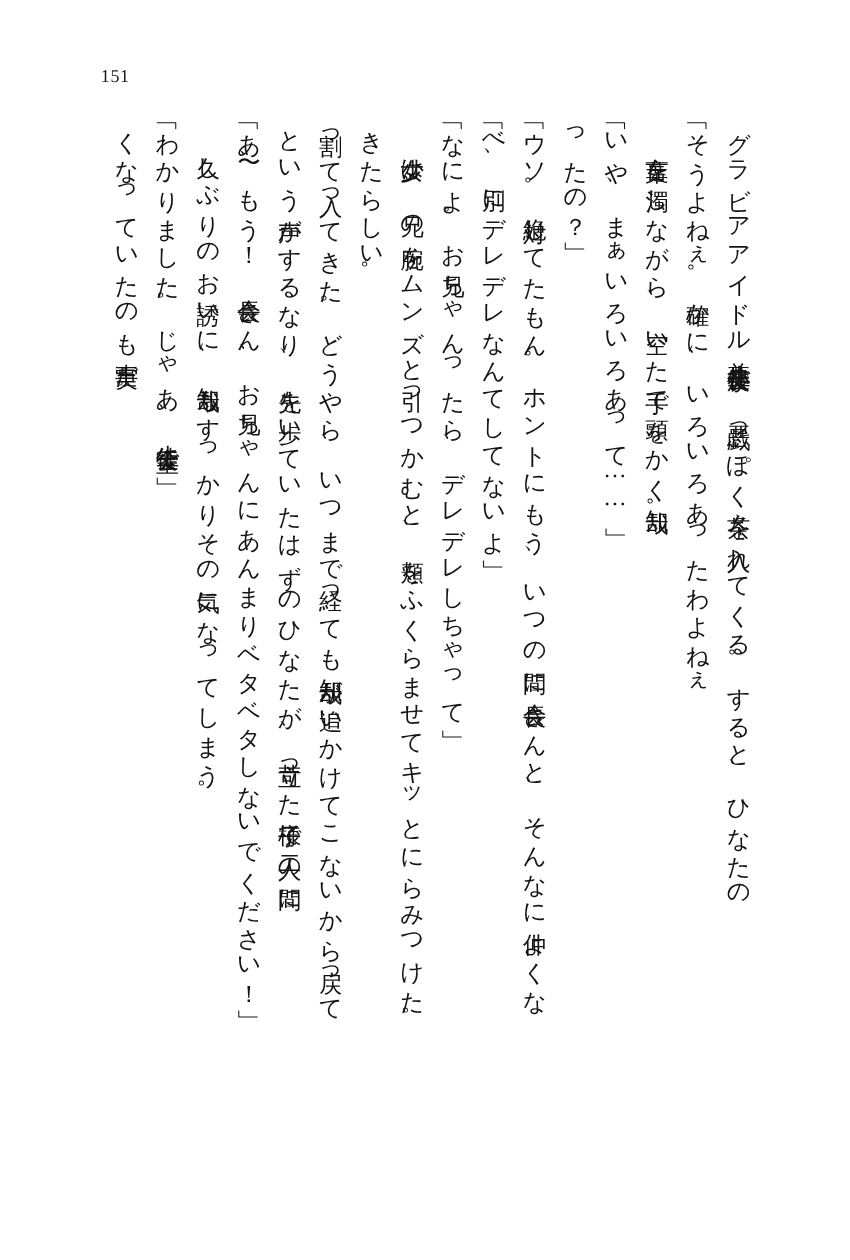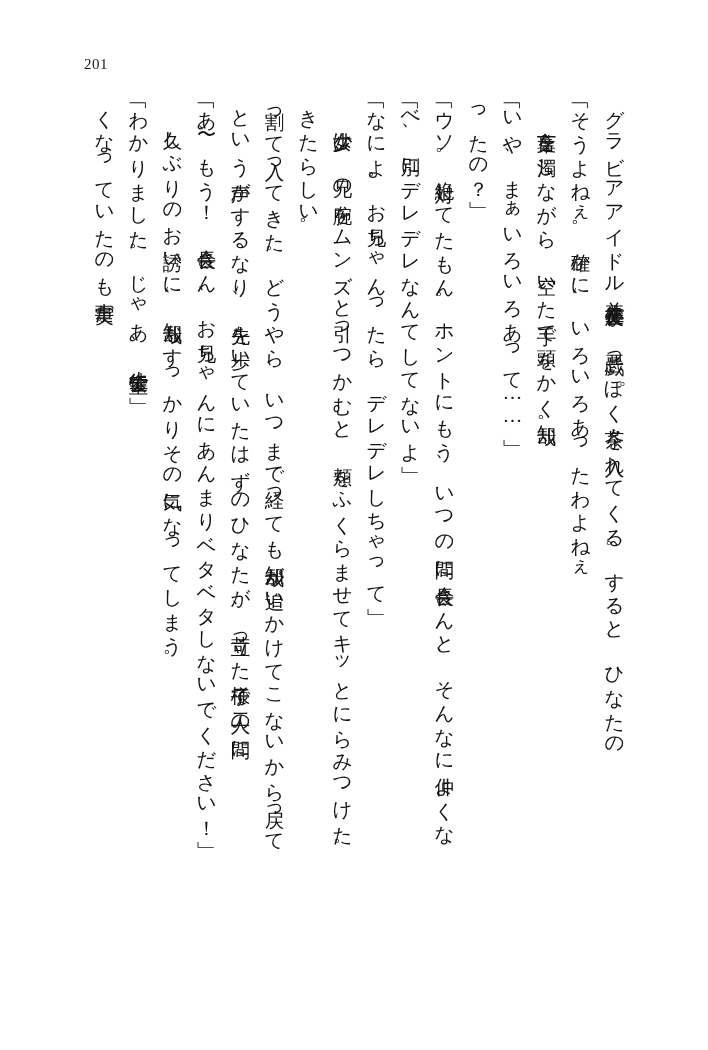--- a/index.html
+++ b/index.html
@@ -54,21 +54,21 @@
   .line.indent {
     padding-top: 20px;
     height: 840px;
   }
 </style>
 </head>
 <body>
 
 <div id="page">
 
-  <div id="page-number">201</div>
+  <div id="page-number">151</div>
 
   <div id="text-block">
     <div class="line">くなっていたのも事実だ。</div>
     <div class="line">「わかりました。じゃあ、生徒会室で」</div>
     <div class="line indent">久しぶりのお誘いに、知哉もすっかりその気になってしまう。</div>
     <div class="line">「あ〜、もう！　会長さん、お兄ちゃんにあんまりベタベタしないでください！」</div>
     <div class="line">という声がするなり、先を歩いていたはずのひなたが、苛立った様子で二人の間に</div>
     <div class="line">割って入ってきた。どうやら、いつまで経っても知哉が追いかけてこないから戻って</div>
     <div class="line">きたらしい。</div>
     <div class="line indent">少女は、兄の腕をムンズと引っつかむと、頬をふくらませてキッとにらみつけた。</div>

